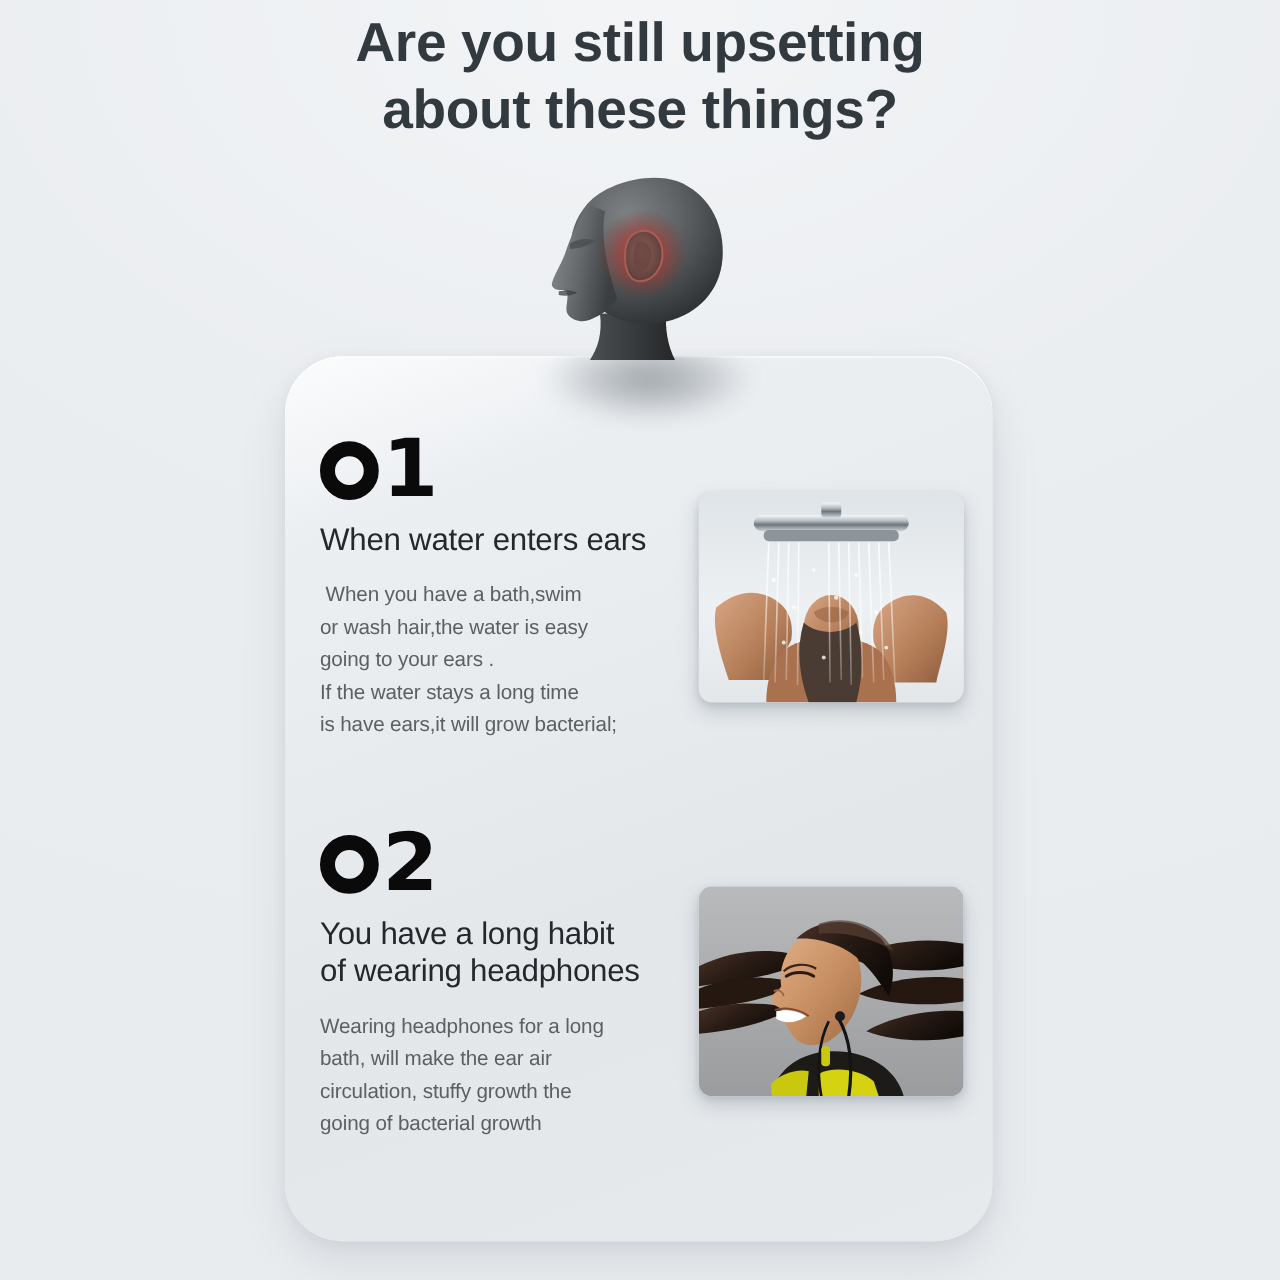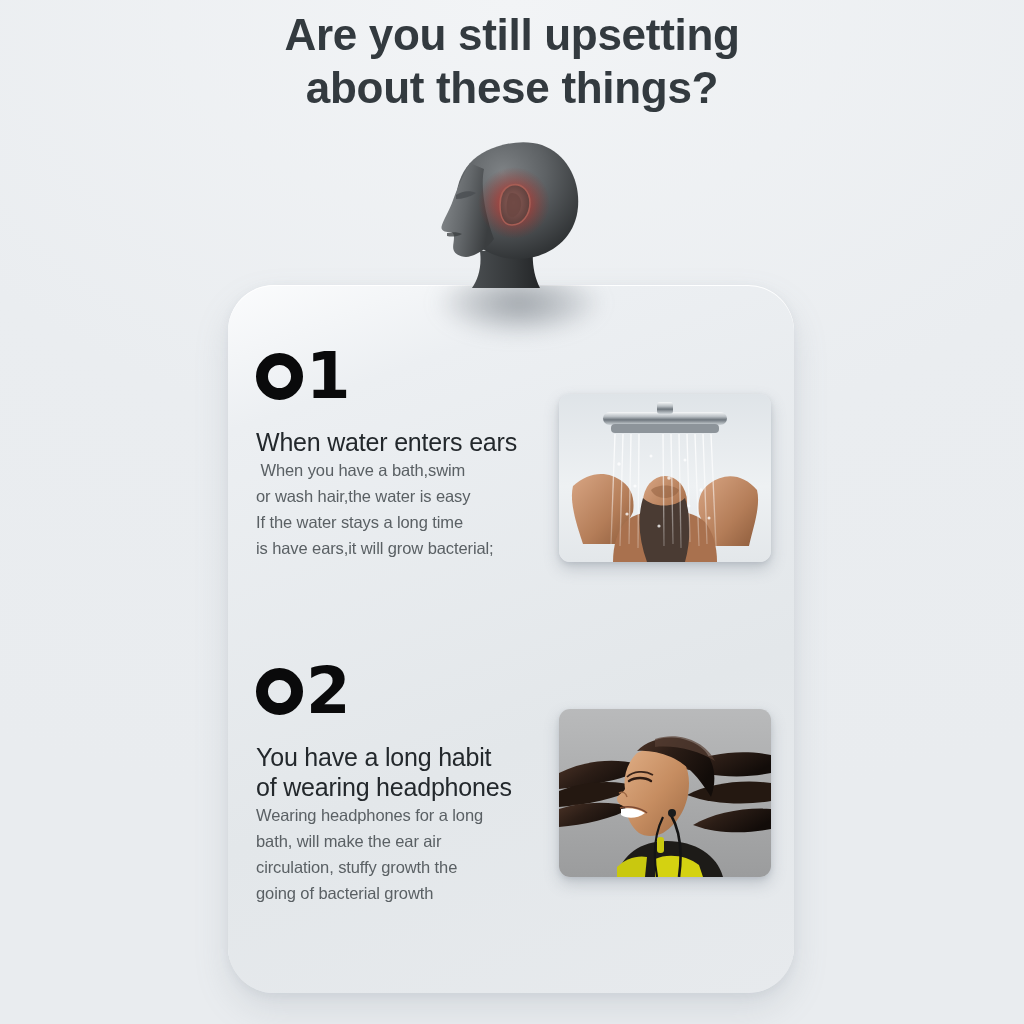--- a/index.html
+++ b/index.html
@@ -104,30 +104,31 @@
     margin-right: 3px;
   }
   .num .digit {
     font-family: "DejaVu Sans", sans-serif;
     font-weight: bold;
     font-size: 64px;
     line-height: 58px;
   }
 
   .sec-title {
-    margin-top: 20px;
+    margin-top: 10px;
     font-size: 25px;
     line-height: 30px;
     font-weight: 400;
     color: #23282c;
     letter-spacing: -0.2px;
   }
   .sec-title .t-line { display: block; }
 
   .sec-body {
+    margin-top: 16px;
     font-size: 16.5px;
     line-height: 26px;
     color: #5a6064;
     font-weight: 400;
     letter-spacing: -0.1px;
   }
   .sec-body .b-line { display: block; white-space: pre; }
 
   
   .photo {
@@ -216,20 +217,21 @@
       <div class="num">
         <span class="zero"></span>
         <span class="digit">1</span>
       </div>
       <div class="sec-title">
         <span class="t-line">When water enters ears</span>
       </div>
       <div class="sec-body">
         <span class="b-line"> When you have a bath,swim</span>
         <span class="b-line">or wash hair,the water is easy</span>
+        <span class="b-line">going to your ears .</span>
         <span class="b-line">If the water stays a long time</span>
         <span class="b-line">is have ears,it will grow bacterial;</span>
       </div>
     </div>
 
     <div class="photo photo-01">
       <svg viewBox="0 0 212 168" preserveAspectRatio="none" xmlns="http://www.w3.org/2000/svg">
         <defs>
           <linearGradient id="shBg" x1="0" y1="0" x2="0" y2="1">
             <stop offset="0%" stop-color="#dfe4e8"></stop>

